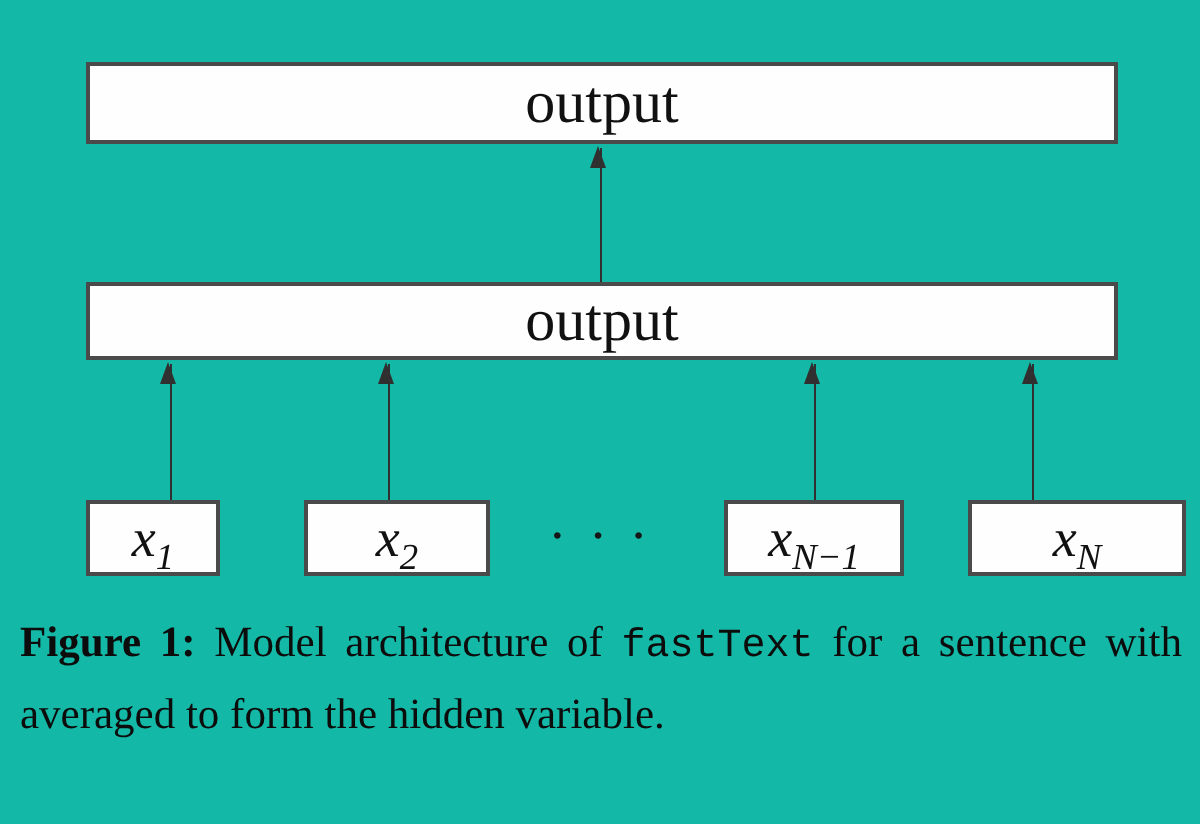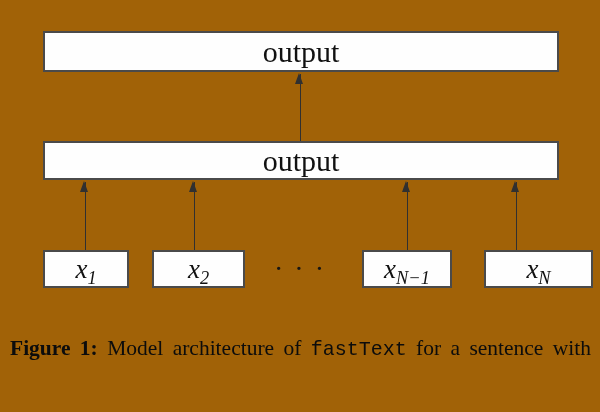--- a/index.html
+++ b/index.html
@@ -1,39 +1,39 @@
 <!DOCTYPE html>
 <html><head>
 <meta charset="utf-8">
 <style>
   html, body { margin: 0; padding: 0; }
   .page {
     position: relative;
     width: 600px;
     height: 412px;
-    background: #a16207;
+    background: #14b8a6;
     overflow: hidden;
     font-family: "Liberation Serif", "DejaVu Serif", serif;
     color: #111;
   }
   
   .box {
     position: absolute;
     box-sizing: border-box;
     background: #fefefe;
     border: 2px solid #4a4a4a;
     display: flex;
     align-items: center;
     justify-content: center;
   }
   .layer-box { left: 43px; width: 516px; font-size: 30px; line-height: 1; }
   .output-box { top: 31px; height: 41px; }
   .hidden-box { top: 141px; height: 39px; }
   .input-box { top: 250px; height: 38px; font-size: 27px; }
-  .input-x1   { left: 43px;  width: 86px; text-align: right; }
+  .input-x1   { left: 43px;  width: 67px; text-align: right; }
   .input-x2   { left: 152px; width: 93px; }
   .input-xn1  { left: 362px; width: 90px; }
   .input-xn   { left: 484px; width: 109px; text-align: center; }
   .math i { font-style: italic; }
   .math sub { font-style: italic; font-size: 0.68em; line-height: 0; }
   .ellipsis {
     position: absolute;
     left: 268px; top: 250px; width: 64px; height: 38px;
     display: flex; align-items: center; justify-content: center;
     font-size: 28px; letter-spacing: 2px; color: #161616;
@@ -58,21 +58,21 @@
   .arrow-x2     { left: 193.5px; top: 182px; height: 68px; }
   .arrow-xn1    { left: 406.5px; top: 182px; height: 68px; }
   .arrow-xn     { left: 515.5px; top: 182px; height: 68px; }
   
   .caption {
     position: absolute;
     left: 10px; right: 9px; top: 305px;
     font-size: 21.5px;
     color: #0c0c0c;
   }
-  .cap-line { line-height: 33.5px; white-space: normal; margin-top: 27px; }
+  .cap-line { line-height: 33.5px; white-space: normal; }
   .cap-just { text-align: justify; text-align-last: justify; }
   .cap-bold { font-weight: 700; }
   .cap-code {
     font-family: "Liberation Mono", "DejaVu Sans Mono", monospace;
     font-size: 0.93em;
   }
   .cap-math i { font-style: italic; }
   .cap-math sub { font-style: italic; font-size: 0.7em; line-height: 0; }
   .cap-var { font-style: italic; }
 </style>
@@ -113,15 +113,16 @@
       </div>
 
     <div class="box input-box input-xn">
         <span class="math"><i>x</i><sub>N</sub></span>
       </div>
 
   </div>
 
   <div class="caption">
     <div class="cap-line cap-just"><span class="cap-bold">Figure 1:</span><span> Model architecture of </span><span class="cap-code">fastText</span><span> for a sentence with</span></div>
+    <div class="cap-line"><span>averaged to form the hidden variable.</span></div>
   </div>
 
 </div>
 
 </body></html>

